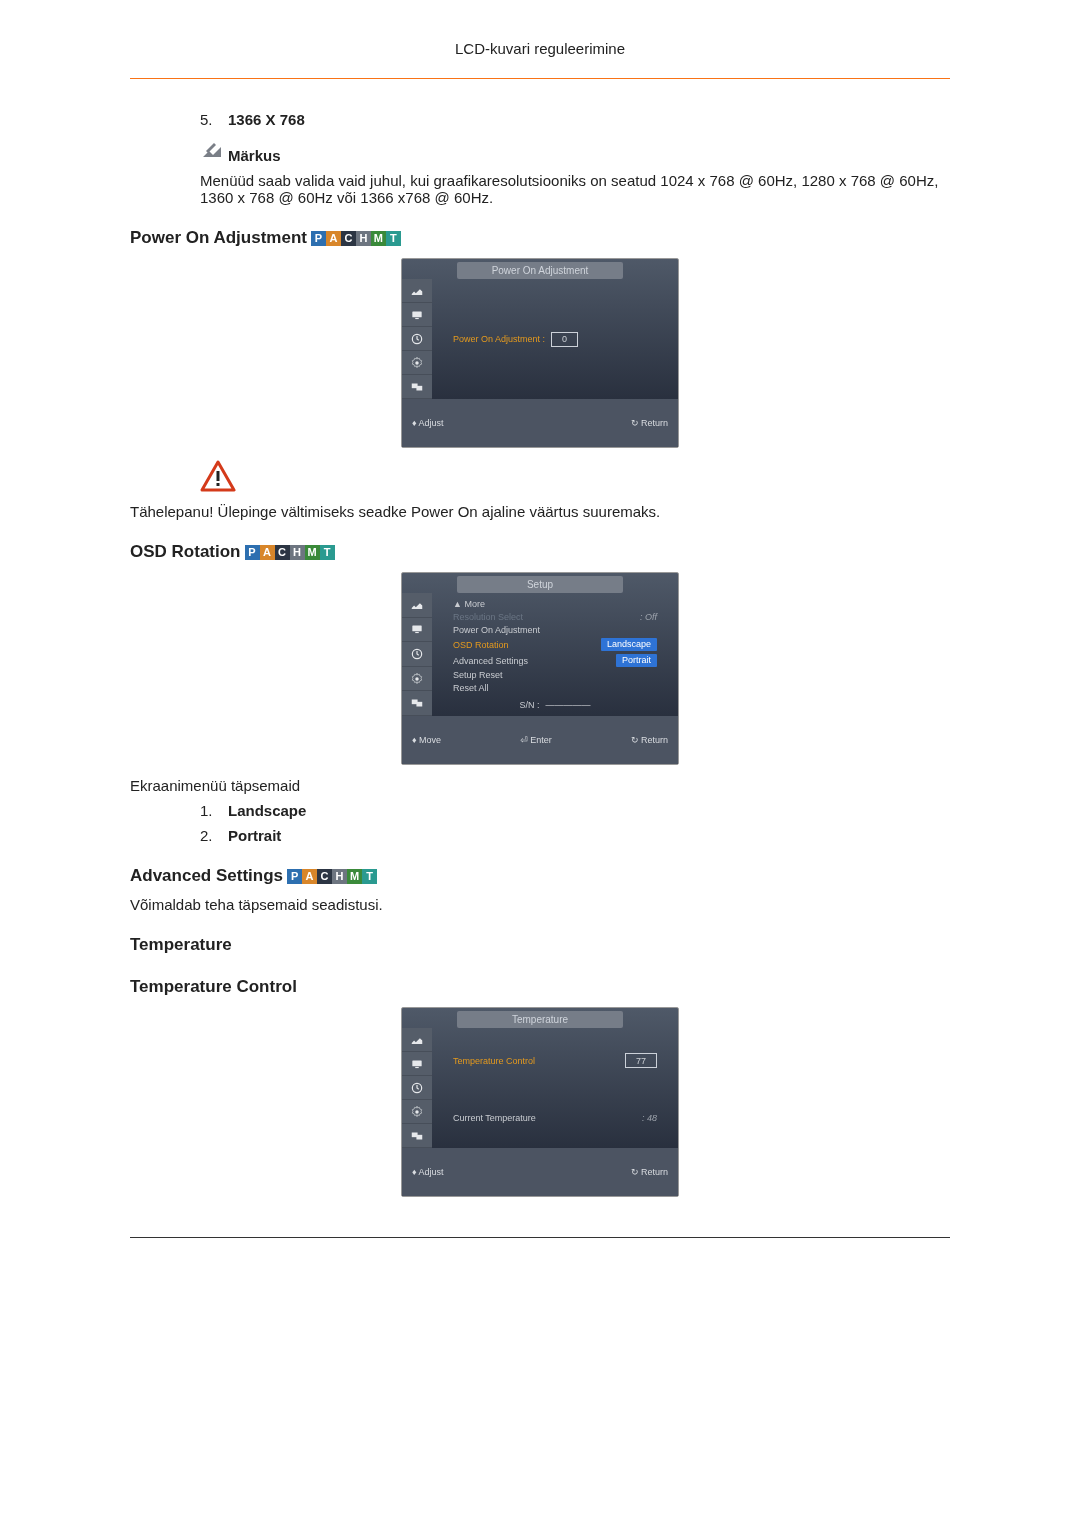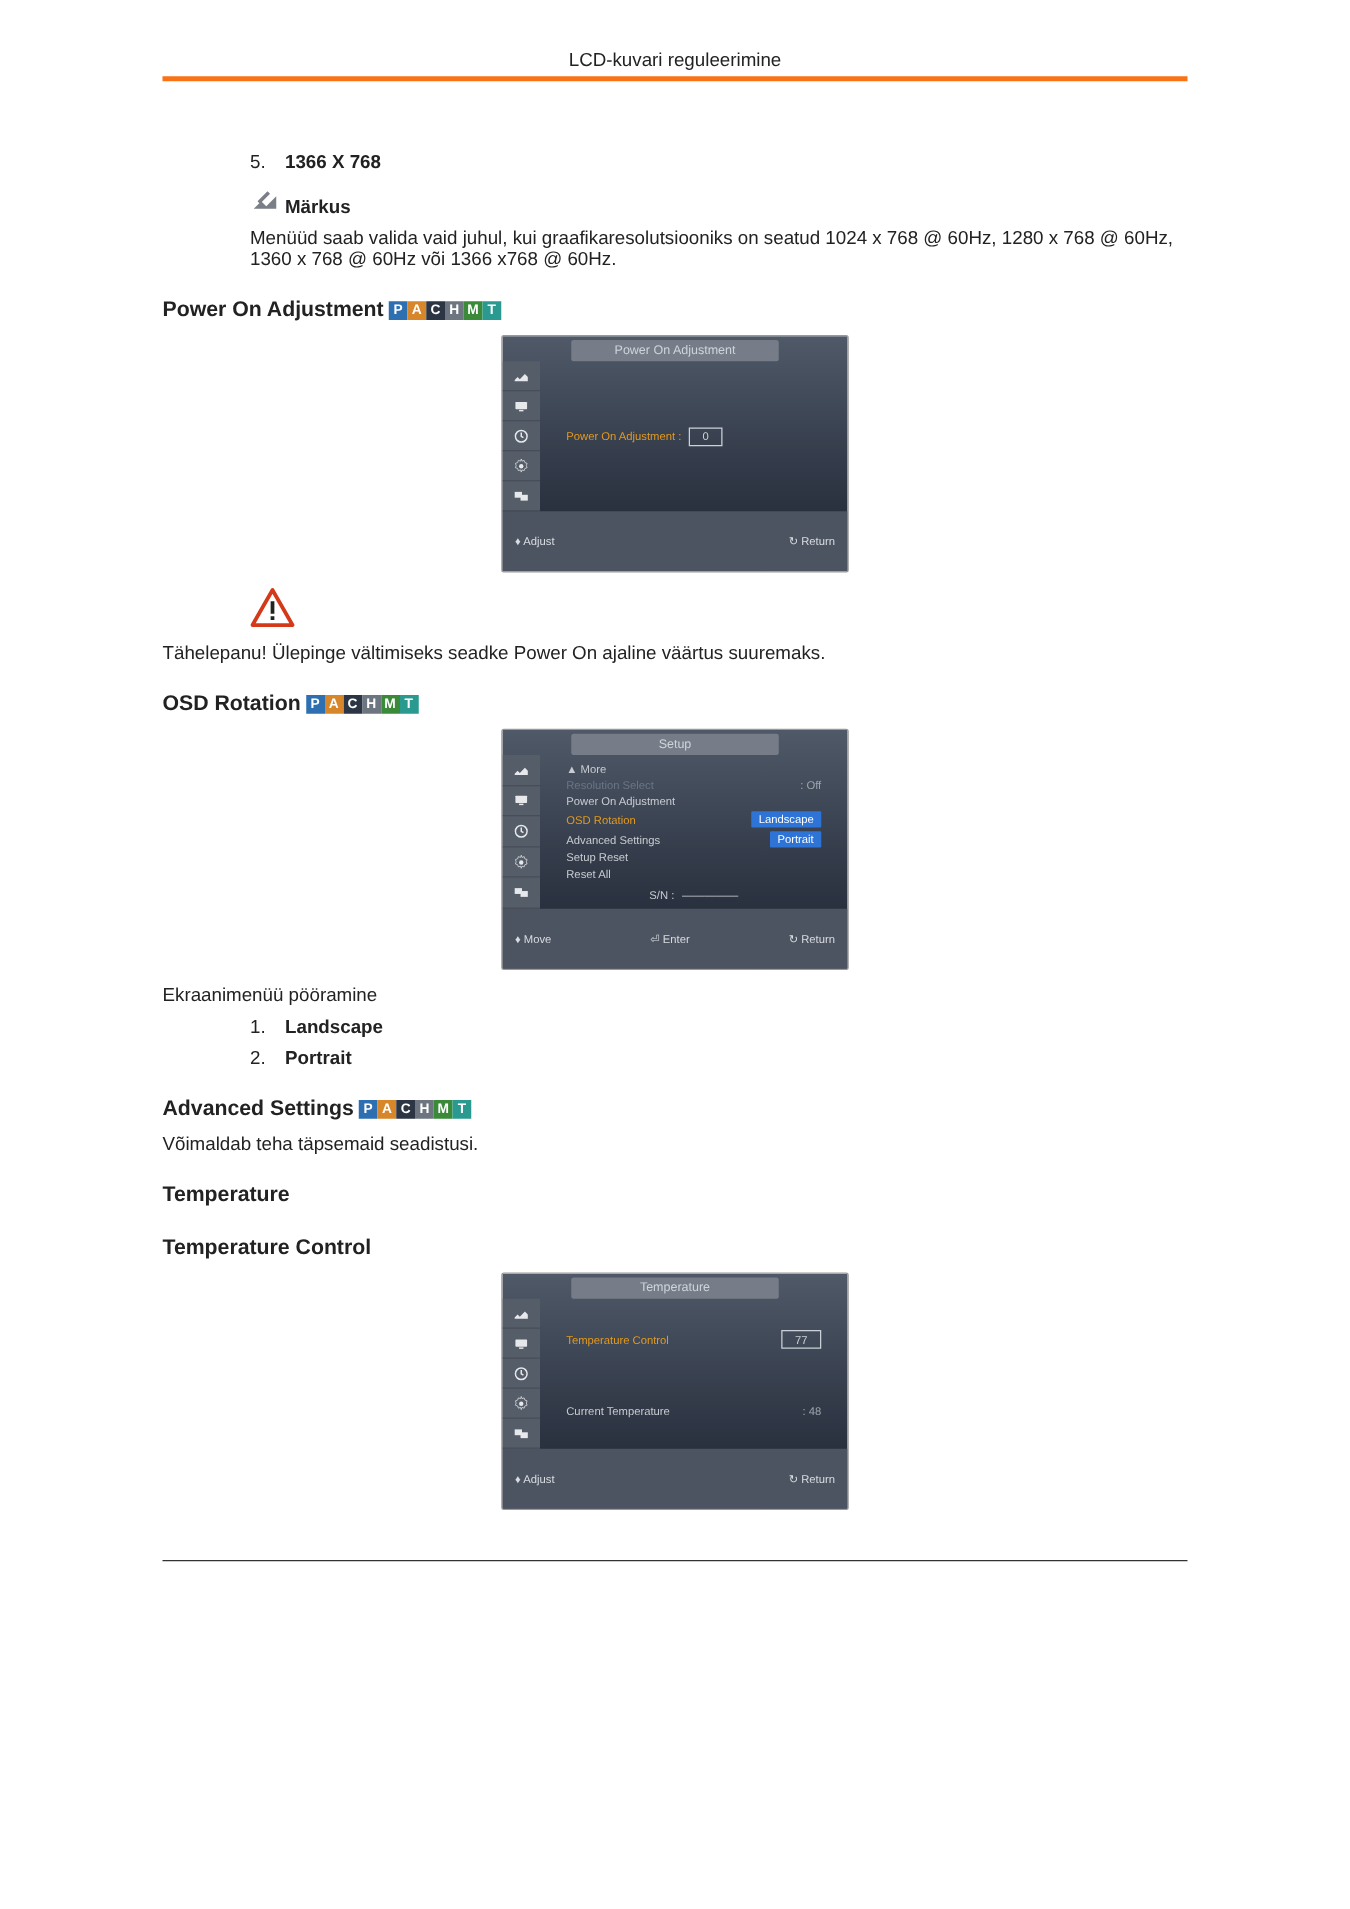--- a/index.html
+++ b/index.html
@@ -9,23 +9,23 @@
     font-size: 15px;
     color: #222;
     background: #fff;
   }
   .page {
     max-width: 820px;
     margin: 0 auto;
   }
   .header {
     text-align: center;
-    border-bottom: 4px solid #f97316;
-    padding-bottom: 4px;
-    margin-bottom: 56px;
+    border-bottom: 1px solid #f97316;
+    padding-bottom: 21px;
+    margin-bottom: 32px;
     font-size: 15px;
   }
   .indent {
     margin-left: 70px;
   }
   .list-item {
     display: flex;
     gap: 12px;
     margin: 8px 0;
   }
@@ -127,21 +127,21 @@
   .osd-row .label.dim { color:#6a7584; }
   .osd-box {
     border: 1px solid #ccd1d9;
     padding: 0 10px;
     height: 13px;
     line-height: 12px;
     color: #cdd1d7;
     font-size: 9px;
     display:inline-flex; align-items:center; justify-content:center;
   }
-  .osd-val { color:#9ea4ad; margin-left:4px; }
+  .osd-val { color:#9ea4ad; margin-left:4px;font-style:italic; }
   .osd-highlight { background:#2e73d6; color:#fff; padding:0 6px; border-radius:1px; height:13px; line-height:13px; }
   .osd-footer {
     background:#4c5462;
     padding:19px 10px;
     display:flex;
     gap:12px;
     justify-content:space-between;
     font-size:9px;
     color:#d9dce0;
   }
@@ -324,21 +324,21 @@
         </div>
       </div>
     </div>
     <div class="osd-footer">
       <span>♦ Move</span>
       <span>⏎ Enter</span>
       <span>↻ Return</span>
     </div>
   </div>
 
-  <div class="indent para">Ekraanimenüü pööramine</div>
+  <div class="indent para">Ekraanimenüü täpsemaid</div>
   <div class="indent">
     <div class="list-item">
       <span class="list-num">1.</span>
       <span class="bold">Landscape</span>
     </div>
     <div class="list-item">
       <span class="list-num">2.</span>
       <span class="bold">Portrait</span>
     </div>
   </div>

